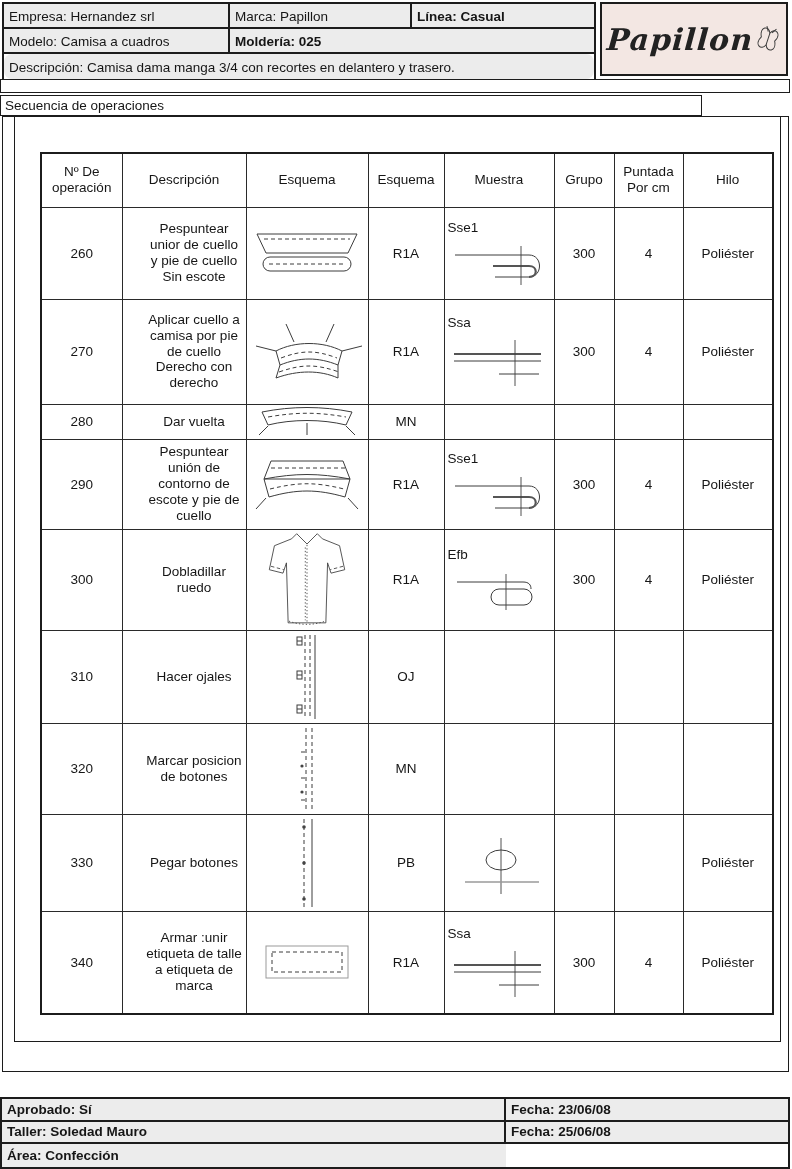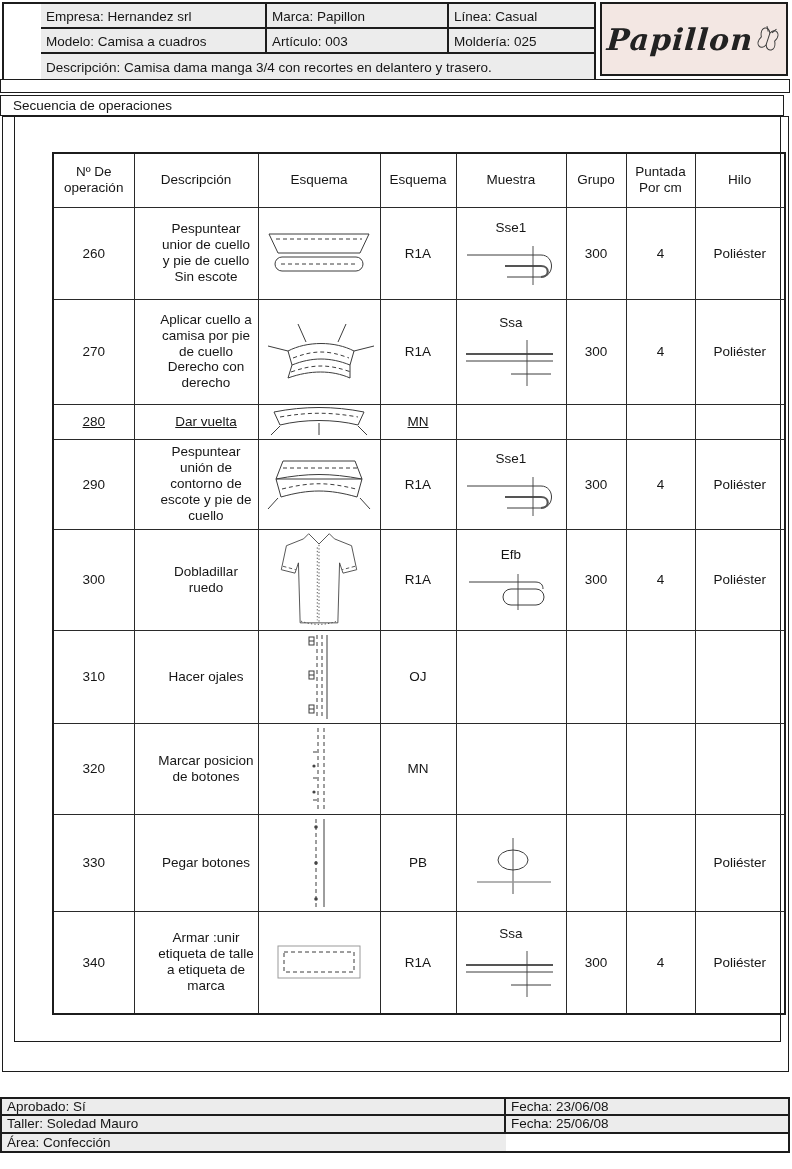--- a/index.html
+++ b/index.html
@@ -2,70 +2,70 @@
 <html><head>
 <meta charset="utf-8">
 <style>
   html,body{margin:0;padding:0;background:#fff;}
   .page{
     position:relative;width:792px;height:1169px;background:#fff;
     font-family:"Liberation Sans","DejaVu Sans",sans-serif;color:#161616;overflow:hidden;
   }
   
   .hdr{position:absolute;left:2px;top:2px;width:594px;border:2px solid #1c1c1c;box-sizing:border-box;}
-  .hdr-row{display:flex;padding-left:37px;}
+  .hdr-row{display:flex;}
   .hcell{
     background:#ececec;border-right:2px solid #1c1c1c;border-bottom:2px solid #1c1c1c;
     box-sizing:border-box;font-size:13.5px;padding:3px 5px 2px 5px;white-space:nowrap;overflow:hidden;
     display:flex;align-items:center;height:25px;
   }
-  .hcell.last{border-right:none;}
+  .hcell.last{border-right:none;font-weight:bold;}
   .hcell.w1{width:226px;} .hcell.w2{width:182px;} .hcell.w3{flex:1;}
-  .hcell.full{width:100%;border-right:none;border-bottom:none;height:25px;}
+  .hcell.full{width:100%;border-right:none;border-bottom:none;height:25px;border-radius:8px;}
   .logo-box{
     position:absolute;left:600px;top:2px;width:188px;height:74px;background:#f3e7e3;
     border:2px solid #1c1c1c;box-sizing:border-box;display:flex;align-items:center;justify-content:center;gap:2px;
   }
   .logo-text{
     font-family:"DejaVu Serif","Liberation Serif",serif;font-style:italic;font-weight:600;
     font-size:30px;letter-spacing:1px;transform:skewX(-4deg);color:#222;
   }
   
   .thin-band{position:absolute;left:0;top:79px;width:790px;height:14px;border:1px solid #1c1c1c;box-sizing:border-box;background:#fff;}
   .section-title{
-    position:absolute;left:0;top:95px;width:784px;height:21px;border:1px solid #1c1c1c;box-sizing:border-box;
-    font-size:13.5px;display:flex;align-items:center;padding-left:12px;background:#fff;
+    position:absolute;left:0;top:95px;width:702px;height:21px;border:1px solid #1c1c1c;box-sizing:border-box;
+    font-size:13.5px;display:flex;align-items:center;padding-left:4px;background:#fff;
   }
   
   .outer-frame{position:absolute;left:2px;top:116px;width:787px;height:956px;border:1px solid #1c1c1c;box-sizing:border-box;}
   .inner-frame{position:absolute;left:14px;top:116px;width:767px;height:926px;border:1px solid #1c1c1c;box-sizing:border-box;}
   
   table.ops{
-    position:absolute;left:52px;top:152px;width:732px;border-collapse:collapse;table-layout:fixed;
+    position:absolute;left:40px;top:152px;width:732px;border-collapse:collapse;table-layout:fixed;
     border:2px solid #1c1c1c;
   }
   table.ops th,table.ops td{
     border:1px solid #2a2a2a;text-align:center;vertical-align:middle;
     font-size:13.5px;font-weight:normal;padding:2px 3px;box-sizing:border-box;overflow:hidden;
   }
   table.ops th{height:54px;line-height:1.2;}
   .desc{line-height:1.18;margin-left:20px;}
-  .muestra-wrap{display:flex;flex-direction:column;align-items:center;justify-content:center;gap:8px;}
+  .muestra-wrap{display:flex;flex-direction:column;align-items:flex-start;justify-content:center;gap:8px;}
   .mlabel{font-size:13.5px;}
   svg.sk{display:block;margin:0 auto;}
   svg.sk path,svg.sk rect,svg.sk line,svg.sk ellipse,svg.sk circle{fill:none;stroke:#3c3c3c;stroke-width:1;}
   svg.sk .dash{stroke-dasharray:4 3;}
   svg.sk .dot{stroke-dasharray:1.5 2.5;}
   svg.sk .heavy{stroke-width:2.2;stroke:#555;}
   svg.sk .grey{stroke:#9a9a9a;}
   svg.sk .fillb{fill:#444;stroke:none;}
   
   .footer{
-    position:absolute;left:0;top:1097px;width:790px;height:56px;border:2px solid #1c1c1c;box-sizing:border-box;
-    display:grid;grid-template-columns:504px 1fr;grid-template-rows:1fr 1fr 1fr;
+    position:absolute;left:0;top:1097px;width:790px;height:72px;border:2px solid #1c1c1c;box-sizing:border-box;
+    display:grid;grid-template-columns:504px 1fr;grid-template-rows:1fr 1fr 1fr;font-weight:bold;
   }
   .fcell{
     background:#ececec;border-right:2px solid #1c1c1c;border-bottom:2px solid #1c1c1c;
     font-size:13.5px;display:flex;align-items:center;padding-left:5px;box-sizing:border-box;white-space:nowrap;
   }
   .fcell.rcol{border-right:none;}
   .fcell.lastrow{border-bottom:none;}
 </style>
 </head>
 <body>
@@ -73,21 +73,20 @@
 <div class="page">
 
   <div class="hdr">
     <div class="hdr-row">
       <div class="hcell w1">Empresa: Hernandez srl</div>
       <div class="hcell w2">Marca: Papillon</div>
       <div class="hcell w3 last">Línea: Casual</div>
     </div>
     <div class="hdr-row">
       <div class="hcell w1">Modelo: Camisa a cuadros</div>
-      <div class="hcell w2">Artículo: 003</div>
       <div class="hcell w3 last">Moldería: 025</div>
     </div>
     <div class="hdr-row">
       <div class="hcell full">Descripción: Camisa dama manga 3/4 con recortes en delantero y trasero.</div>
     </div>
   </div>
 
   <div class="logo-box">
     <span class="logo-text">Papillon</span>
     <svg class="sk" width="26" height="30" viewBox="0 0 26 30" style="transform:rotate(18deg);margin:0;">
@@ -180,21 +179,21 @@
             <path d="M66,2 V48" style="stroke-width:0.9;"></path>
             <path d="M50,36 H90"></path>
           </svg>
         </div>
       </td>
       <td><span>300</span></td>
       <td><span>4</span></td>
       <td><span>Poliéster</span></td>
     </tr>
 
-    <tr style="height:34px;text-decoration:underline;">
+    <tr style="height:34px;">
       <td><span>280</span></td>
       <td>
             <div class="desc">Dar vuelta</div>
           </td>
       <td>
         <svg class="sk" width="110" height="30" viewBox="0 0 110 30">
           <path d="M10,5 C40,-1 70,-1 100,5 L94,18 C70,12 40,12 16,18 Z"></path>
           <path class="dash" d="M16,10 C45,5 65,5 94,10"></path>
           <path d="M16,19 L7,28 M55,16 V28 M94,19 L103,28"></path>
         </svg>

